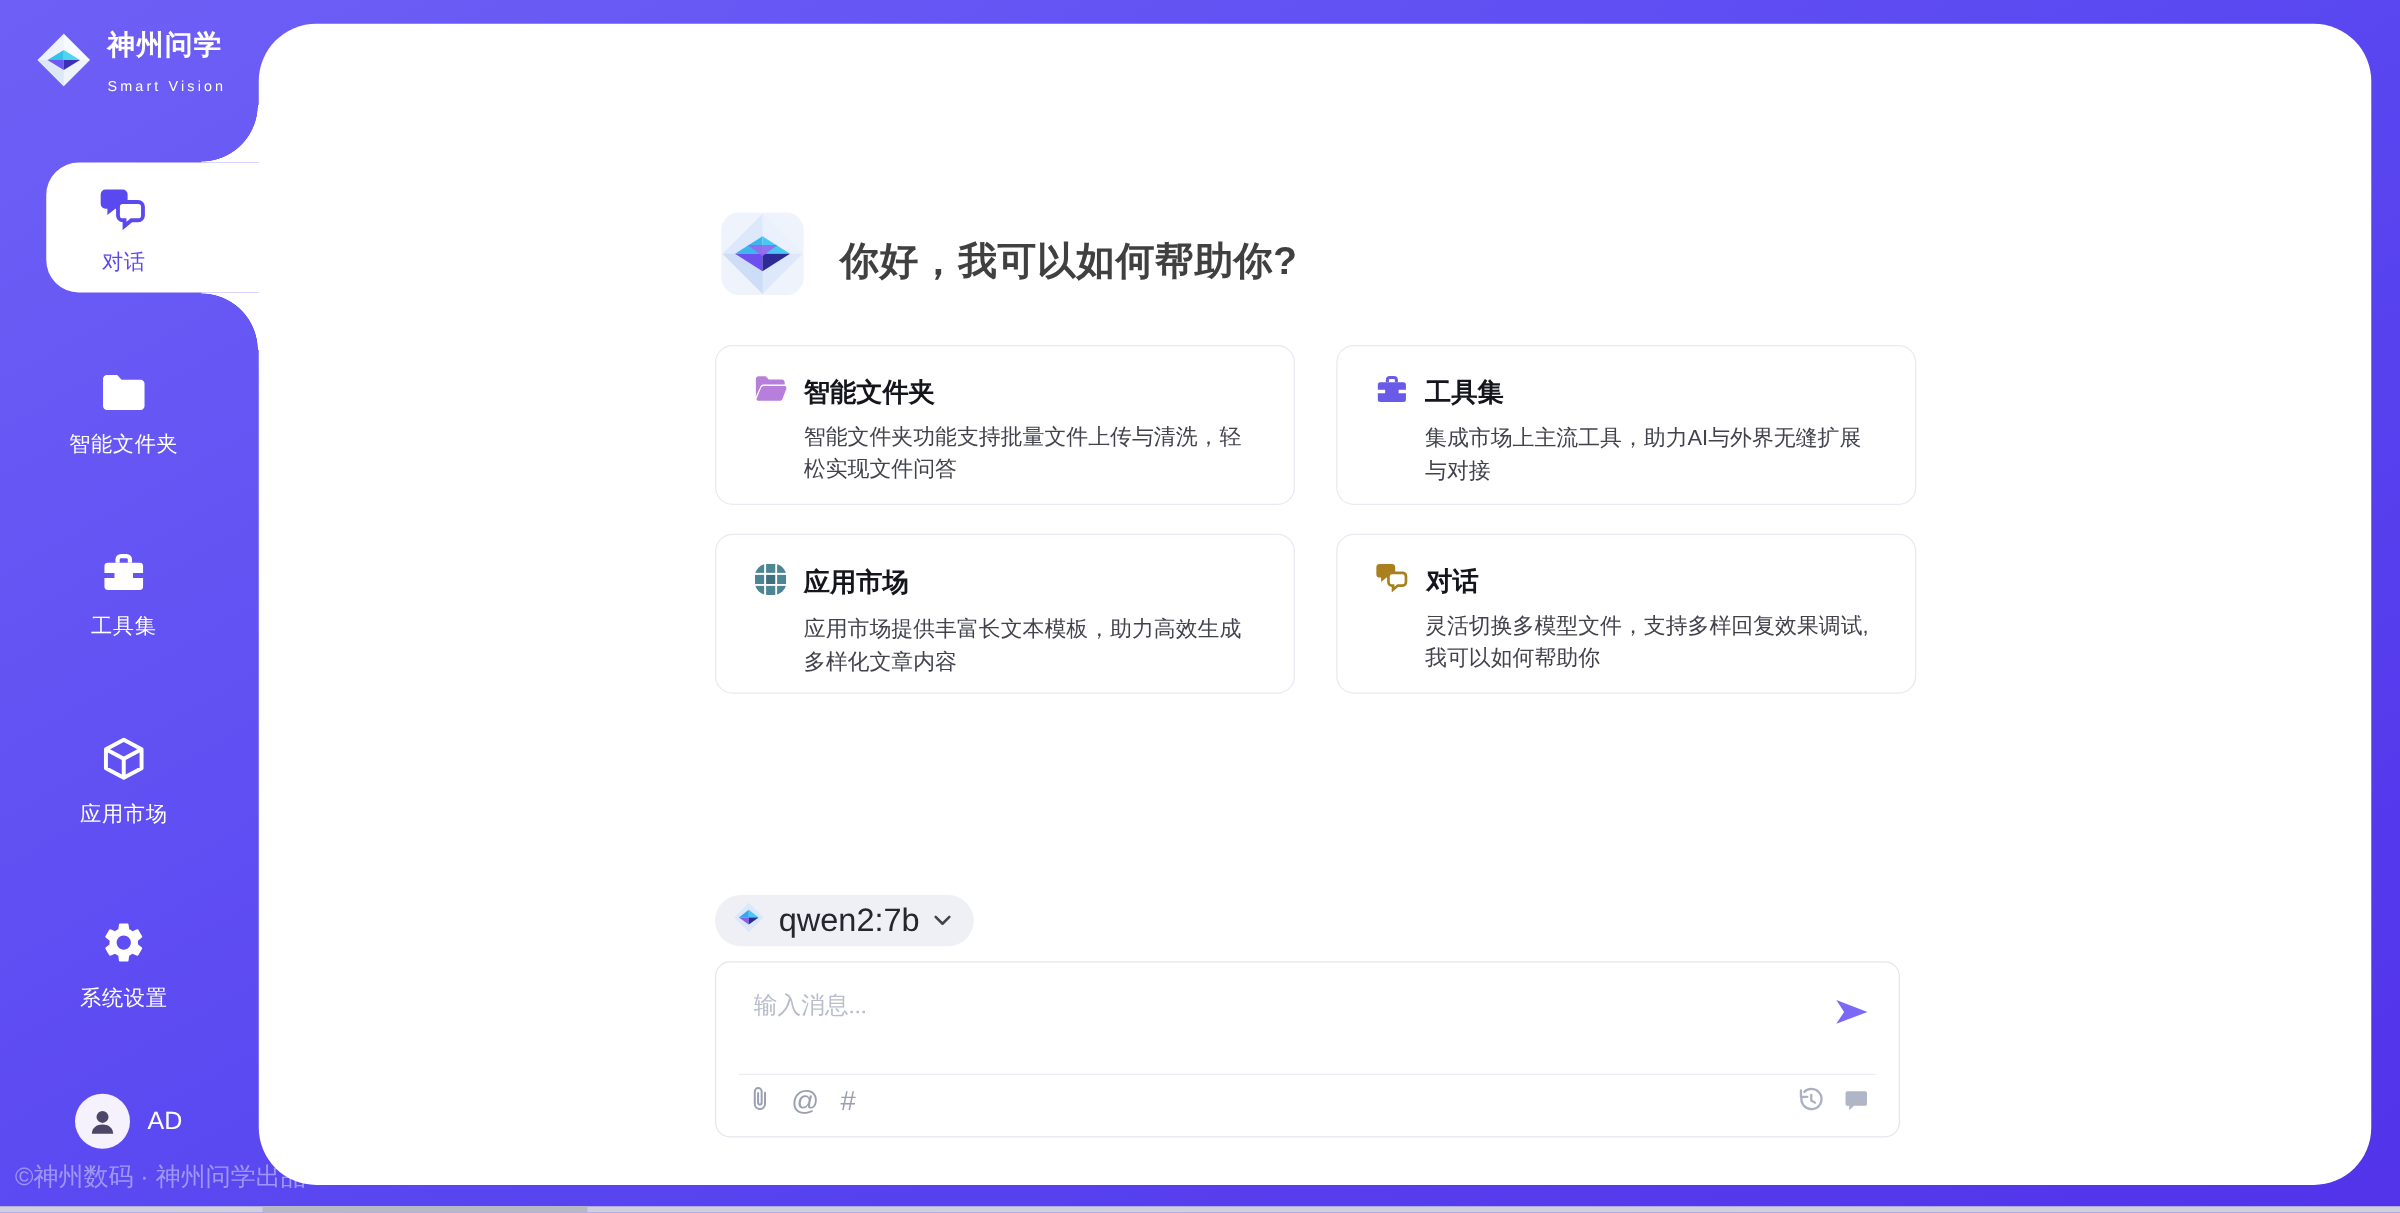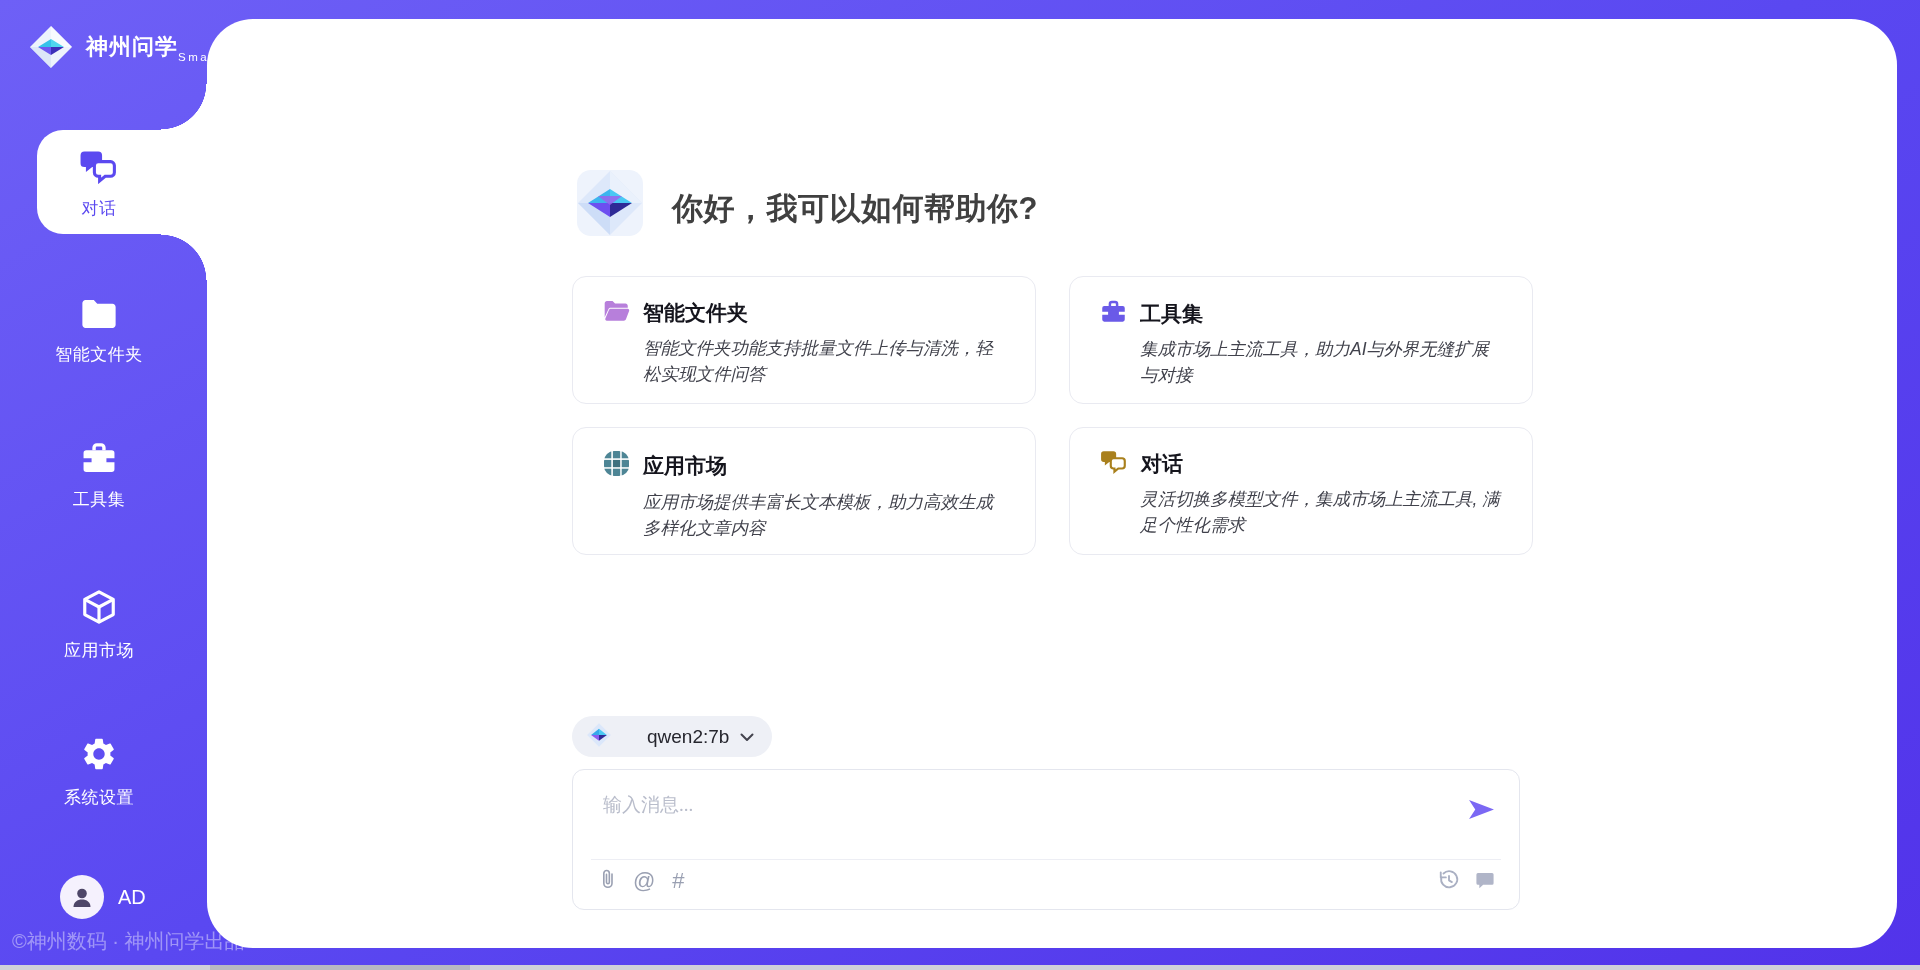--- a/index.html
+++ b/index.html
@@ -5,21 +5,21 @@
   html,body{margin:0;padding:0;width:1920px;height:970px;overflow:hidden;
     font-family:"Liberation Sans","DejaVu Sans",sans-serif;}
   body{position:relative;background:linear-gradient(150deg,#6e60f6 0%,#5a48f1 50%,#5233ea 100%);}
 
   
   .main-panel{position:absolute;left:207px;top:19px;width:1690px;height:929px;
     background:#ffffff;border-radius:46px;z-index:1;}
 
   
   .logo-row{position:absolute;left:28px;top:24px;display:flex;align-items:center;gap:12px;z-index:3;}
-  .logo-text{display:flex;flex-direction:row;line-height:1.1;}
+  .logo-text{display:flex;flex-direction:column;line-height:1.1;}
   .logo-title{color:#fff;font-size:22px;font-weight:700;letter-spacing:1px;}
   .logo-sub{color:#fff;font-size:11.5px;letter-spacing:2.5px;margin-top:16px;font-weight:500;}
 
   .notch{position:absolute;left:37px;top:130px;width:172px;height:104px;background:#fff;
     border-radius:26px 0 0 26px;z-index:2;}
   .fillet{position:absolute;width:47px;height:46px;left:161px;z-index:2;}
   .fillet.top{top:84px;background:radial-gradient(circle 46px at 0 0, rgba(0,0,0,0) 45px, #ffffff 45.5px);}
   .fillet.bottom{top:234px;background:radial-gradient(circle 46px at 0 100%, rgba(0,0,0,0) 45px, #ffffff 45.5px);}
 
   .nav-item{position:absolute;left:0;width:198px;display:flex;flex-direction:column;
@@ -39,27 +39,27 @@
   .greeting{position:absolute;left:672px;top:188px;font-size:31px;font-weight:700;
     color:#404040;letter-spacing:.5px;z-index:2;}
 
   
   .cards{position:absolute;left:572px;top:276px;display:grid;
     grid-template-columns:464px 464px;gap:23px 33px;z-index:2;}
   .card{box-sizing:border-box;height:128px;background:#fff;border:1px solid #e9eaf1;
     border-radius:14px;padding:22px 26px 0 30px;cursor:pointer;}
   .card-head{display:flex;align-items:center;gap:13px;}
   .card-title{font-size:21px;font-weight:700;color:#15151d;}
-  .card-desc{margin:9px 0 0 40px;font-size:17.5px;color:#41424c;line-height:1.48;font-style:italic;}
+  .card-desc{margin:9px 0 0 40px;font-size:17.5px;color:#41424c;line-height:1.48;}
 
   
   .model-pill{position:absolute;left:572px;top:716px;height:41px;display:inline-flex;
     align-items:center;gap:11px;padding:0 18px 0 14px;border-radius:21px;background:#eef0f6;
     cursor:pointer;z-index:2;}
-  .model-label{font-size:19px;color:#26262e;margin-left:24px;}
+  .model-label{font-size:26px;color:#26262e;}
 
   
   .composer{position:absolute;left:572px;top:769px;width:948px;height:141px;box-sizing:border-box;
     background:#fff;border:1.5px solid #e4e6ee;border-radius:12px;z-index:2;}
   .composer-input{position:absolute;left:28px;top:16px;width:780px;height:36px;border:none;
     outline:none;font-size:19px;color:#2a2a33;background:transparent;
     font-family:Liberation Serif, serif;}
   .composer-input::placeholder{color:#b9bdcb;}
   .send-btn{position:absolute;right:24px;top:28px;background:none;border:none;padding:0;cursor:pointer;}
   .composer-divider{position:absolute;left:18px;right:18px;top:89px;height:1px;background:#edeef4;}
@@ -235,21 +235,21 @@
   <div class="card">
     <div class="card-head">
       <span>
         <svg width="28" height="24" viewBox="0 0 26 22" fill="none" style="color:#a9801d">
           <path d="M3.5 1h9A2.5 2.5 0 0 1 15 3.5v5A2.5 2.5 0 0 1 12.5 11H8.6L4.5 14.3V11h-1A2.5 2.5 0 0 1 1 8.5v-5A2.5 2.5 0 0 1 3.5 1z" fill="currentColor"></path>
           <path d="M12.5 7.5h8A2.5 2.5 0 0 1 23 10v4.5a2.5 2.5 0 0 1-2.5 2.5H17l-3.6 3v-3h-.9A2.5 2.5 0 0 1 10 14.5V10a2.5 2.5 0 0 1 2.5-2.5z" stroke="currentColor" stroke-width="2" fill="#ffffff"></path>
         </svg>
       </span>
       <span class="card-title">对话</span>
     </div>
-    <div class="card-desc">灵活切换多模型文件，集成市场上主流工具, 满足个性化需求</div>
+    <div class="card-desc">灵活切换多模型文件，支持多样回复效果调试, 我可以如何帮助你</div>
   </div>
 
 </div>
 
 <div class="model-pill">
   <span>
     <svg width="26" height="26" viewBox="0 0 46 46">
       <polygon points="23,2 44,23 23,44 2,23" fill="#dbe7fa"></polygon>
       <polygon points="23,12 37,23 23,23" fill="#49c8f4"></polygon>
       <polygon points="23,12 9,23 23,23" fill="#35a8ea"></polygon>

